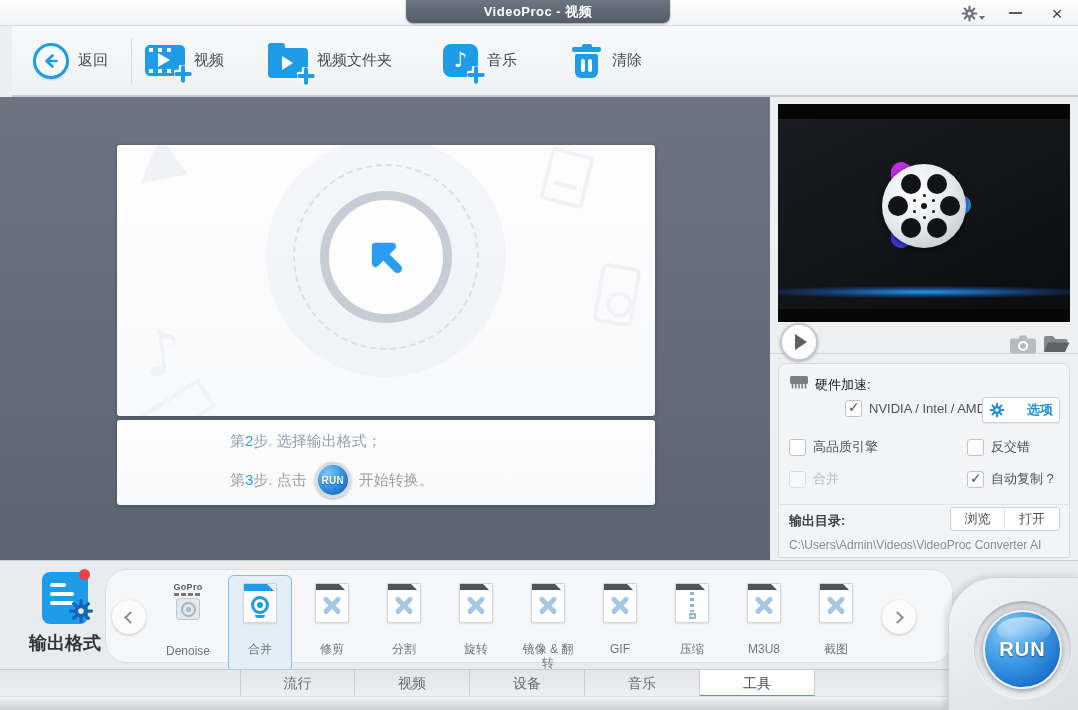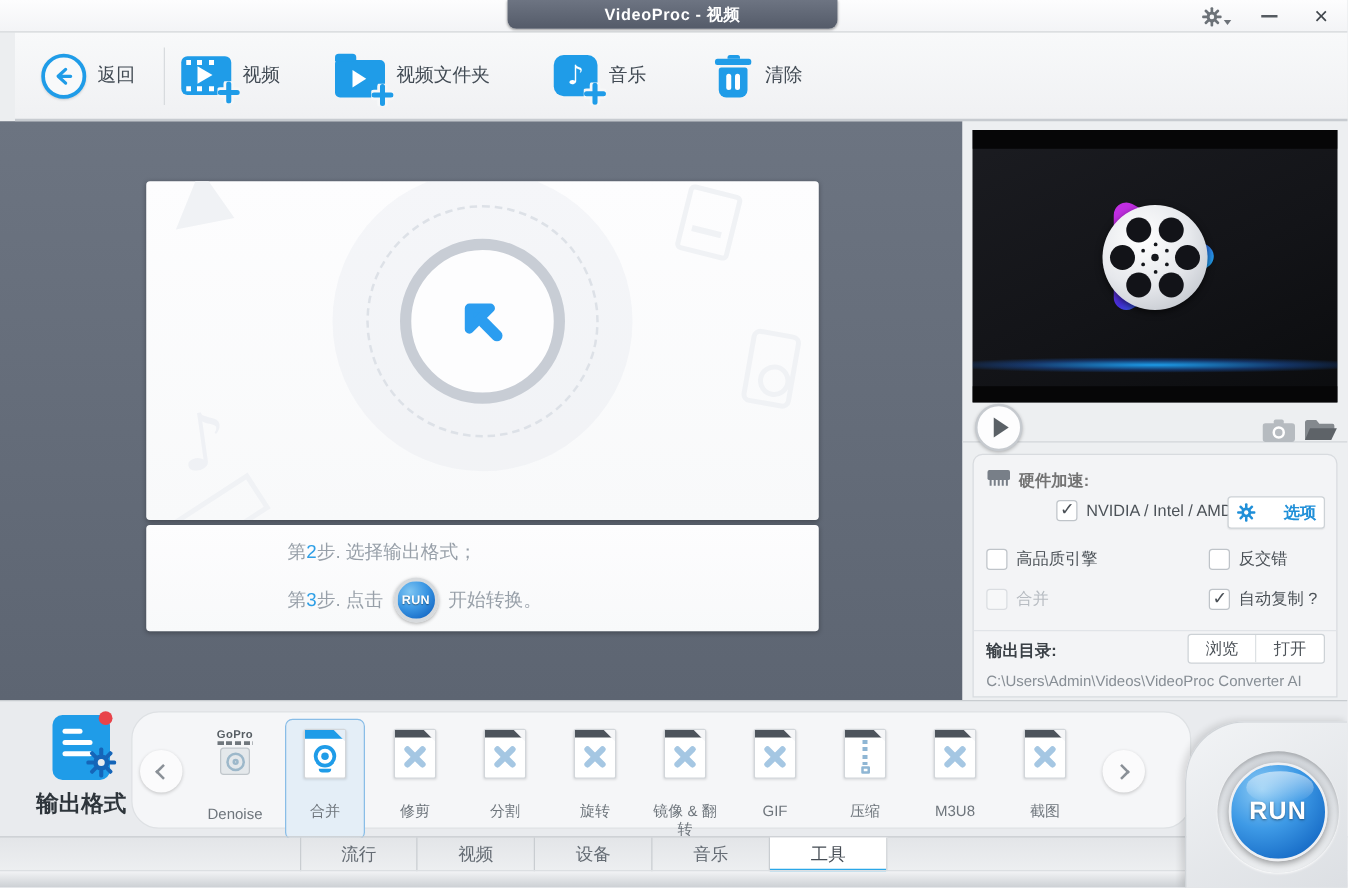--- a/index.html
+++ b/index.html
@@ -128,21 +128,21 @@
   .play-btn { position:absolute; left:10px; top:226px; width:38px; height:38px; border-radius:50%;
     background:#fdfdfe; border:2px solid #c6cacf; box-shadow:0 1px 3px rgba(0,0,0,.25);
     display:flex; align-items:center; justify-content:center; z-index:2; }
   .play-btn .tri { width:0; height:0; border-left:12px solid #5a6066; border-top:8px solid transparent; border-bottom:8px solid transparent; margin-left:4px; }
   .cam-icon { position:absolute; right:42px; top:238px; }
   .fold-icon { position:absolute; right:8px; top:237px; }
 
   .hw-card { position:absolute; left:8px; top:266px; width:292px; bottom:2px;
     background:#f3f4f6; border:1px solid #d8dbdf; border-radius:8px 8px 0 0; }
   .hw-title-row { position:absolute; left:10px; top:11px; display:flex; align-items:center; gap:6px; }
-  .hw-title { font-size:13px; font-weight:bold; color:#737373; }
+  .hw-title { font-size:13px; font-weight:normal; color:#0f172a; }
   .hw-gpu-row { position:absolute; left:66px; top:36px; display:flex; align-items:center; gap:7px; }
   .cb-label { font-size:13px; color:#4c5258; }
   .row3 { top:74px; } .row4 { top:106px; }
   .cb-row { position:absolute; display:flex; align-items:center; gap:7px; }
   .col1 { left:10px; } .col2 { left:188px; }
   .checkbox { width:17px; height:17px; background:#fff; border:1px solid #bfc4c9; border-radius:3px;
     position:relative; flex:0 0 auto; }
   .checkbox.checked::after { content:"✓"; position:absolute; left:2px; top:-2px; font-size:14px; font-weight:bold; color:#4a5056; }
   .checkbox.disabled { border-color:#dadde1; background:#f7f8f9; }
   .cb-label.dim { color:#b7bcc2; }
@@ -203,21 +203,21 @@
   .gp-bars { height:3px; margin:1px 8px 2px; background:repeating-linear-gradient(90deg,#70777d 0 5px,transparent 5px 7px); }
   .gp-body { margin:0 auto; width:24px; height:22px; background:#e4e8eb; border:1px solid #c0c6cb; border-radius:3px;
     display:flex; align-items:center; justify-content:center; }
   .gp-lens { width:15px; height:15px; border:2px solid #9db8ca; border-radius:50%; display:flex; align-items:center; justify-content:center; }
   .gp-lens i { width:5px; height:5px; border:2px solid #9db8ca; border-radius:50%; }
 
   
   .tabbar { position:absolute; left:0; top:108px; width:1078px; height:28px;
     background:linear-gradient(#e3e5e8,#edeff1); border-top:1px solid #c6cace; }
   .tabs { position:absolute; left:240px; top:0; height:28px; display:flex; }
-  .tab { width:94px; height:28px; display:flex; align-items:center; justify-content:center;
+  .tab { width:115px; height:28px; display:flex; align-items:center; justify-content:center;
     font-size:14px; color:#656c74; border-right:1px solid #c9cdd1; }
   .tab:first-child { border-left:1px solid #c9cdd1; }
   .tab.active { background:#fff; box-shadow:inset 0 -3px 0 #2aa7e8; color:#454c54; }
 
   .bottom-strip { position:absolute; left:0; bottom:0; width:1078px; height:14px;
     background:linear-gradient(#f2f3f5,#ccd0d4); border-top:1px solid #dcdfe2; }
 
   
   .run-wall { position:absolute; left:948px; top:16px; width:130px; height:134px;
     background:linear-gradient(150deg,#f2f4f6,#dcdfe3); border:1px solid #d0d4d8; border-right:none; border-bottom:none;

